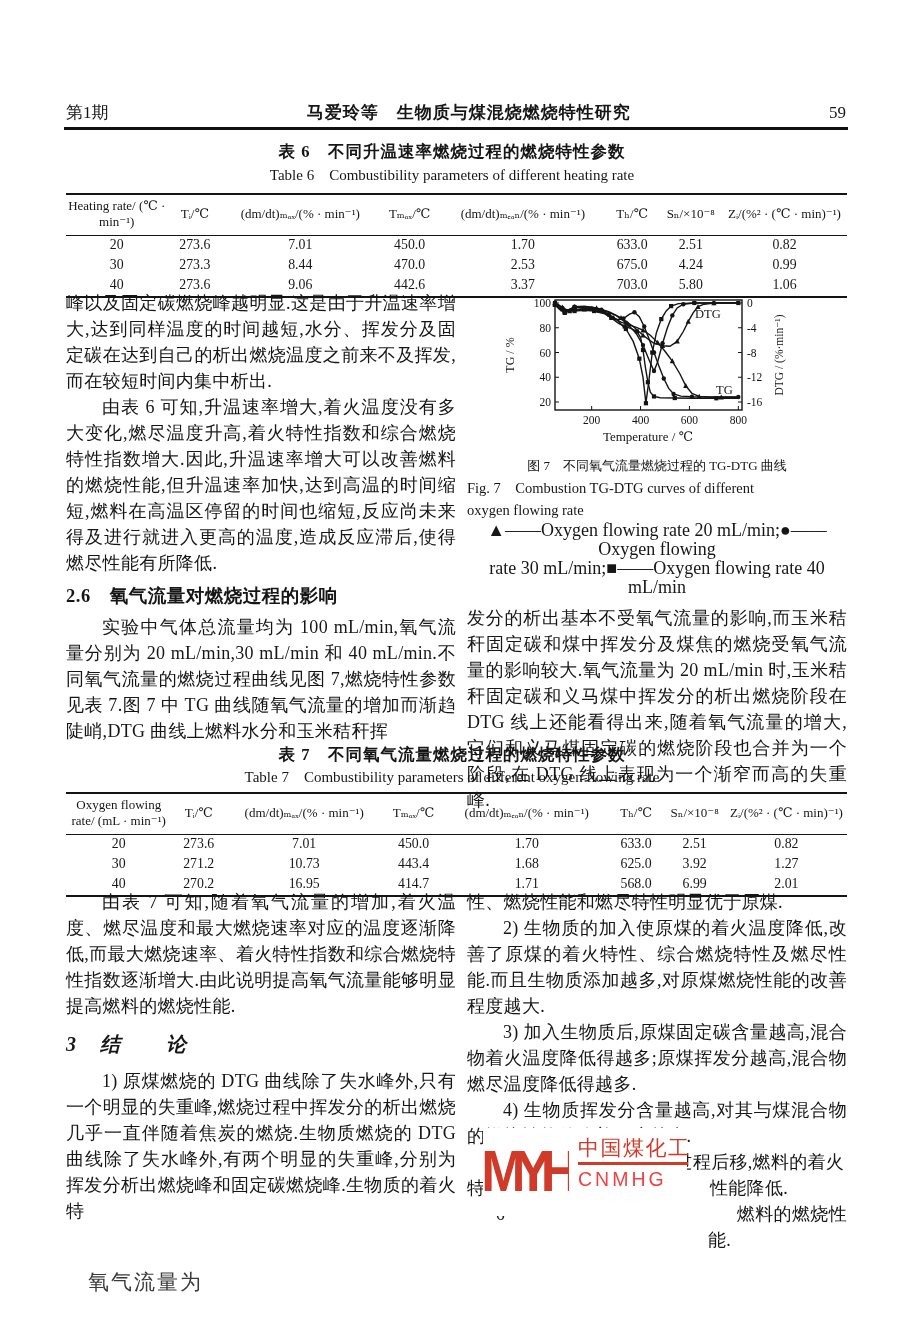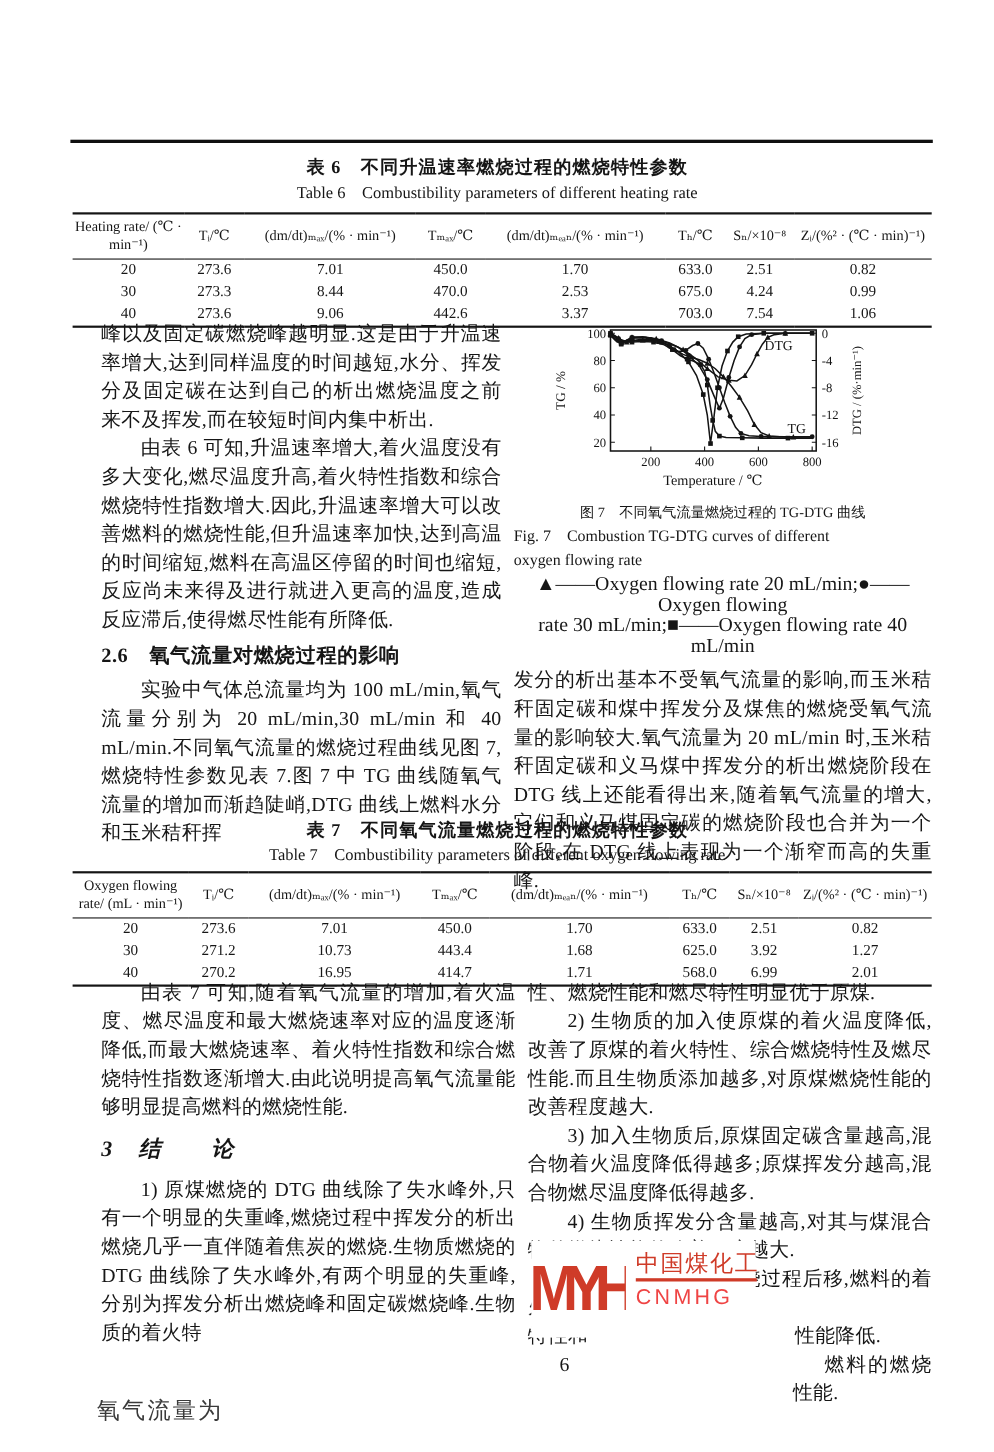--- a/index.html
+++ b/index.html
@@ -14,21 +14,21 @@
   .tt-zh{position:absolute;left:0;width:100%;text-align:center;font-weight:700;font-size:16.5px;letter-spacing:1px;}
   .tt-en{position:absolute;left:0;width:100%;text-align:center;font-size:15px;}
   
   .datatable{position:absolute;left:66px;width:781px;border-collapse:collapse;
              border-top:2.4px solid #141414;border-bottom:2.4px solid #141414;table-layout:fixed;}
   .datatable th{font-weight:400;font-size:13px;line-height:1.25;border-bottom:1.6px solid #141414;
                 padding:3px 1px 4px;text-align:center;}
   .datatable td{font-size:13.8px;text-align:center;padding:1.5px 0 2.5px;}
   
   .cols{position:absolute;left:66px;width:781px;display:flex;gap:11px;}
-  .col-l{width:390px;margin-left:26px;}
+  .col-l{width:390px;}
   .col-r{width:380px;}
   .body-text{font-size:18px;line-height:26px;text-align:justify;letter-spacing:0.3px;}
   .indent{text-indent:2em;}
   .sec-h{font-weight:700;font-size:18.5px;margin:7px 0 6px;letter-spacing:0.5px;}
   .concl-h{font-weight:700;font-size:20px;margin:12px 0 10px;letter-spacing:2px;font-style:italic;}
   
   .fig-wrap{width:380px;}
   #fig7-svg{display:block;width:380px;height:158px;}
   #fig7-svg text{font-family:"Liberation Serif","DejaVu Serif",serif;fill:#141414;}
   .fig-cap-zh{text-align:center;font-weight:400;font-size:13px;margin-top:6px;line-height:23px;}
@@ -49,20 +49,25 @@
          font-family:"Liberation Sans","DejaVu Sans",sans-serif;}
   
   .footer{position:absolute;left:88px;top:1268px;font-size:21px;color:#3a3a3a;letter-spacing:2px;
           font-family:"Liberation Sans","DejaVu Sans",sans-serif;}
 </style>
 </head>
 <body>
 
 <div class="page">
 
+  <div class="hdr">
+    <span>第1期</span>
+    <span class="mid">马爱玲等　生物质与煤混烧燃烧特性研究</span>
+    <span>59</span>
+  </div>
   <div class="hrule"></div>
 
   <div class="tt-zh" style="top:141px">表 6　不同升温速率燃烧过程的燃烧特性参数</div>
   <div class="tt-en" style="top:166px">Table 6　Combustibility parameters of different heating rate</div>
   <table class="datatable" style="top:193px">
     <colgroup>
       <col style="width:13%">
         <col style="width:7%">
         <col style="width:20%">
         <col style="width:8%">
@@ -104,21 +109,21 @@
         <td>4.24</td>
           <td>0.99</td>
       </tr>
       <tr>
         <td>40</td>
           <td>273.6</td>
         <td>9.06</td>
           <td>442.6</td>
         <td>3.37</td>
           <td>703.0</td>
-        <td>7.54</td>
+        <td>5.80</td>
           <td>1.06</td>
       </tr>
     </tbody>
   </table>
 
   <div class="cols" style="top:290px">
     <div class="col-l">
       <div class="body-text">峰以及固定碳燃烧峰越明显.这是由于升温速率增大,达到同样温度的时间越短,水分、挥发分及固定碳在达到自己的析出燃烧温度之前来不及挥发,而在较短时间内集中析出.</div>
       <div class="body-text indent">由表 6 可知,升温速率增大,着火温度没有多大变化,燃尽温度升高,着火特性指数和综合燃烧特性指数增大.因此,升温速率增大可以改善燃料的燃烧性能,但升温速率加快,达到高温的时间缩短,燃料在高温区停留的时间也缩短,反应尚未来得及进行就进入更高的温度,造成反应滞后,使得燃尽性能有所降低.</div>
       <div class="sec-h">2.6　氧气流量对燃烧过程的影响</div>

